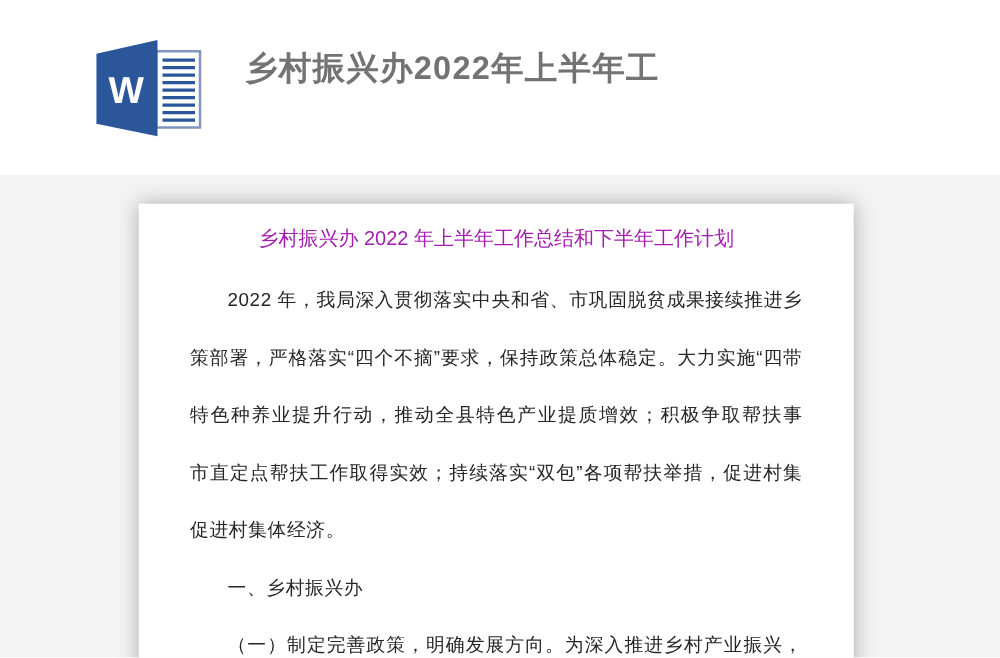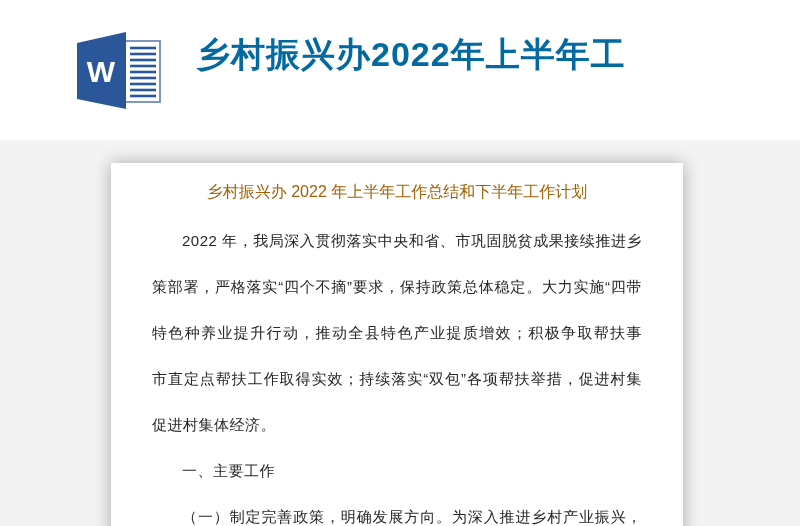--- a/index.html
+++ b/index.html
@@ -26,24 +26,24 @@
   }
   .file-icon {
     position: absolute;
     left: 77px; top: 31px;
     width: 86px; height: 80px;
   }
   .page-title {
     position: absolute;
     left: 196px; top: 34px;
     width: 520px;
-    font-size: 34px;
+    font-size: 26px;
     font-weight: 700;
     line-height: 40px;
-    color: #0369a1;
+    color: #737373;
     letter-spacing: 1px;
   }
 
   
   .content-bg {
     position: absolute;
     top: 140px; left: 0;
     width: 800px; height: 386px;
     background: #f3f3f3;
     z-index: 1;
@@ -56,21 +56,21 @@
     box-shadow: 0 0 16px rgba(0,0,0,0.30);
     padding: 0 41px;
     color: #262626;
   }
   .doc-title {
     margin-top: 17px;
     height: 24px;
     line-height: 24px;
     text-align: center;
     font-size: 16px;
-    color: #a16207;
+    color: #a21caf;
     white-space: nowrap;
   }
   .doc-body { margin-top: 14px; }
   .doc-line {
     height: 46px;
     line-height: 46px;
     font-size: 15px;
     white-space: nowrap;
     letter-spacing: 0.5px;
   }
@@ -91,21 +91,21 @@
 
     <div class="doc-page">
       <div class="doc-title">乡村振兴办 2022 年上半年工作总结和下半年工作计划</div>
 
       <div class="doc-body">
         <div class="doc-line fill indent">2022 年，我局深入贯彻落实中央和省、市巩固脱贫成果接续推进乡村振兴决</div>
         <div class="doc-line fill">策部署，严格落实“四个不摘”要求，保持政策总体稳定。大力实施“四带一自”</div>
         <div class="doc-line fill">特色种养业提升行动，推动全县特色产业提质增效；积极争取帮扶事项，推进省</div>
         <div class="doc-line fill">市直定点帮扶工作取得实效；持续落实“双包”各项帮扶举措，促进村集体经济</div>
         <div class="doc-line">促进村集体经济。</div>
-        <div class="doc-line indent">一、主要工作</div>
+        <div class="doc-line indent">一、乡村振兴办</div>
         <div class="doc-line fill indent">（一）制定完善政策，明确发展方向。为深入推进乡村产业振兴，结合省市</div>
       </div>
     </div>
   </div>
 
   <div class="header">
 
     <svg class="file-icon" viewBox="0 0 86 80" xmlns="http://www.w3.org/2000/svg">
 
       <rect x="48" y="10" width="35" height="61" fill="#ffffff" stroke="#8296bd" stroke-width="2"></rect>

